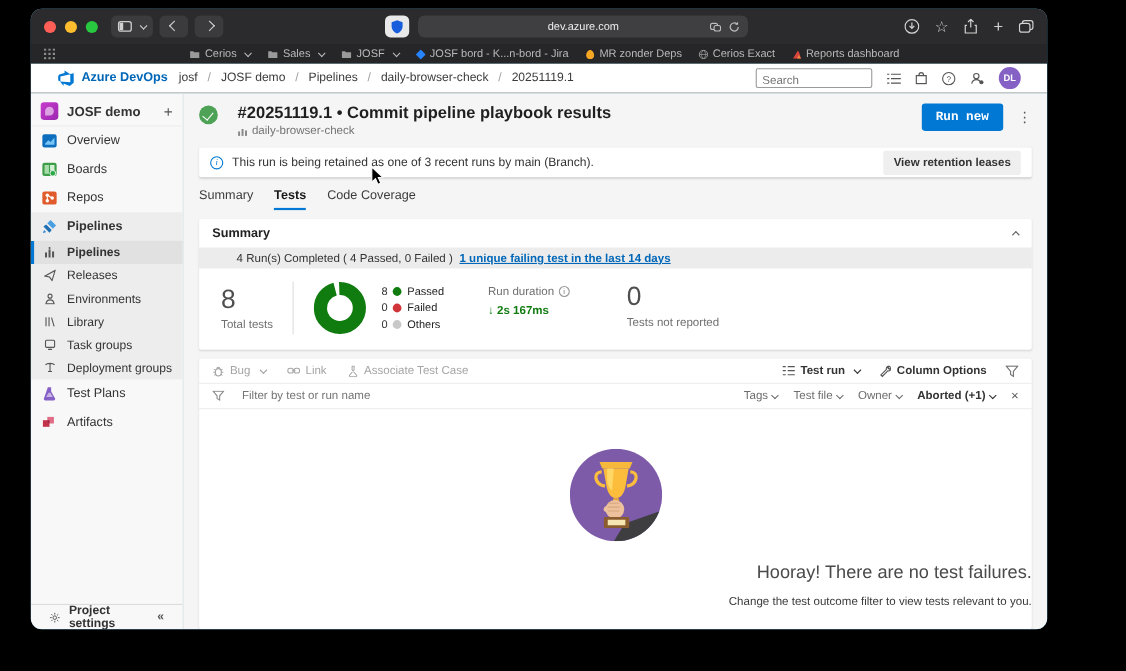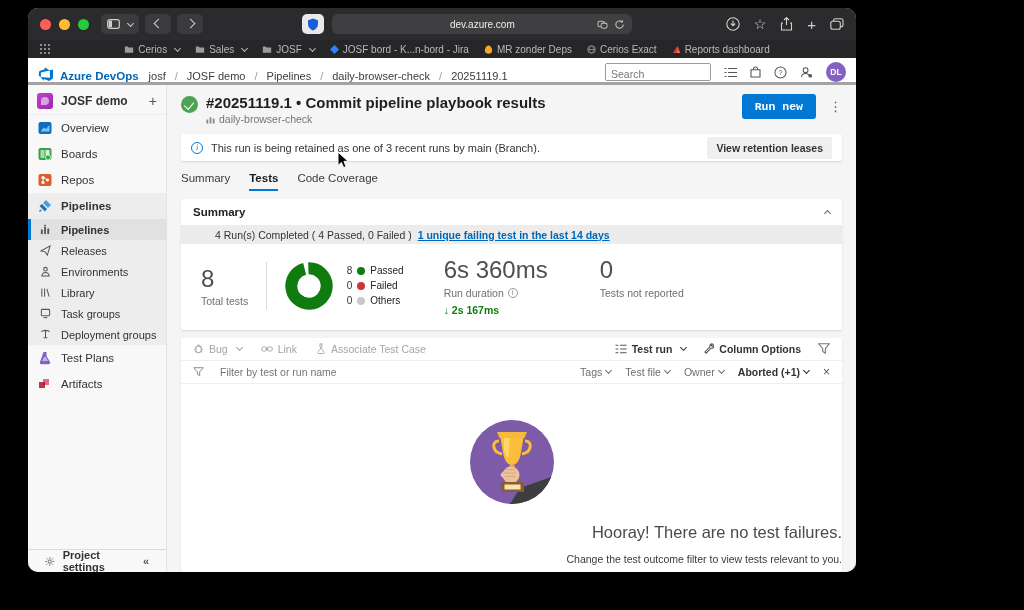--- a/index.html
+++ b/index.html
@@ -1,17 +1,17 @@
 <!DOCTYPE html>
 <html><head>
 <meta charset="utf-8">
 <style>
   * { margin:0; padding:0; box-sizing:border-box; }
   html,body { width:1024px; height:610px; background:#000; font-family:"Liberation Sans",sans-serif; overflow:hidden; }
-  .window { position:absolute; left:28px; top:8px; width:828px; height:564px; border-radius:10px; overflow:hidden; background:#7dd3fc; display:flex; flex-direction:column; box-shadow:0 10px 40px rgba(0,0,0,.6); }
+  .window { position:absolute; left:28px; top:8px; width:924px; height:564px; border-radius:10px; overflow:hidden; background:#7dd3fc; display:flex; flex-direction:column; box-shadow:0 10px 40px rgba(0,0,0,.6); }
 
   
   .chrome-toolbar { height:32px; background:#2b2b2d; display:flex; align-items:center; padding:0 12px; flex:none; }
   .lights { display:flex; gap:8px; margin-right:12px; }
   .light { width:11px; height:11px; border-radius:50%; }
   .l-red{background:#ff5f57}.l-yel{background:#febc2e}.l-grn{background:#28c840}
   .chrome-btn { height:20px; border-radius:5px; background:#3b3b3d; display:flex; align-items:center; justify-content:center; color:#cfcfcf; margin-right:6px; }
   .btn-panel { width:38px; gap:4px; }
   .btn-nav { width:26px; }
   .cv { display:inline-block; width:5px; height:5px; border-right:1.3px solid currentColor; border-bottom:1.3px solid currentColor; transform:rotate(45deg); margin-left:4px; position:relative; top:-1px; }
@@ -22,21 +22,21 @@
   .shield-btn { width:22px; height:20px; border-radius:5px; background:#e9e9ea; display:flex; align-items:center; justify-content:center; }
   .url-field { width:300px; height:20px; border-radius:6px; background:#3f3f41; color:#ececec; font-size:10px; display:flex; align-items:center; justify-content:center; position:relative; }
   .url-icons { position:absolute; right:7px; display:flex; gap:6px; color:#bdbdbd; font-size:10px; }
   .chrome-right { display:flex; align-items:center; gap:14px; color:#d2d2d2; }
   .glyph { font-size:12px; line-height:1; }
   .bookmarks { height:18px; background:#262628; display:flex; align-items:center; padding:0 12px; flex:none; }
   .bm-center { display:flex; align-items:center; gap:15px; margin:0 auto; font-size:10px; color:#b9b9b9; }
   .bm-item { display:flex; align-items:center; gap:4px; white-space:nowrap; }
 
   
-  .devops-topbar { height:27px; background:#fff; border-bottom:3px solid #a3a3a3; display:flex; align-items:flex-end; padding:0 10px; flex:none; }
+  .devops-topbar { height:27px; background:#fff; border-bottom:1px solid #a3a3a3; display:flex; align-items:center; padding:0 24px; flex:none; }
   .brand { color:#0067b8; font-weight:700; font-size:11.5px; margin:0 10px 0 6px; white-space:nowrap; }
   .crumbs { display:flex; align-items:center; gap:9px; font-size:11px; color:#3b3b3b; }
   .crumb-sep { color:#a0a0a0; }
   .topbar-right { margin-left:auto; display:flex; align-items:center; gap:13px; }
   .searchbox { width:106px; height:18px; border:1px solid #9a9a9a; border-radius:2px; display:flex; align-items:center; padding:0 5px; gap:4px;flex-direction:column; }
   .searchbox input { border:none; outline:none; width:100%; font-size:10.5px; color:#444; font-family:inherit; background:transparent; }
   .hicon { color:#555; display:flex; align-items:center; }
   .avatar { width:20px; height:20px; border-radius:50%; background:#8661c5; color:#fff; font-size:8.5px; font-weight:700; display:flex; align-items:center; justify-content:center; }
 
   
@@ -55,21 +55,21 @@
   .bold { font-weight:700; }
   .pipe-ic { width:14px; height:14px; flex:none; display:flex; align-items:center; justify-content:center; }
   .sb-footer { height:23px; border-top:1px solid #dcdcdc; display:flex; align-items:center; gap:8px; padding:0 17px; font-size:11px; color:#333; margin-top:auto;font-weight:bold; }
   .sb-collapse { margin-left:auto; color:#555; font-size:11px; }
 
   
   .main { flex:1; background:#f5f5f5; display:flex; flex-direction:column; min-width:0; overflow:hidden; }
   .title-row { padding:9px 14px 0; display:flex; align-items:flex-start; }
   .ok-circle { width:17px; height:17px; border-radius:50%; background:#4da255; position:relative; flex:none; margin-top:2px; }
   .ok-circle:after { content:""; position:absolute; left:5px; top:3.5px; width:5px; height:8px; border-right:1.7px solid #fff; border-bottom:1.7px solid #fff; transform:rotate(40deg); }
-  .title-texts { margin-left:8px; }
+  .title-texts { margin-left:18px; }
   .run-title { font-size:15px; font-weight:700; color:#1f1f1f; }
   .run-sub { display:flex; align-items:center; gap:4px; font-size:10.5px; color:#747474; margin-top:2px; }
   .title-actions { margin-left:auto; display:flex; align-items:center; gap:13px; }
   .btn-primary { background:#0078d4; color:#fff; font-size:11.5px; font-weight:600; border:none; padding:6px 13px; border-radius:3px; font-family:Liberation Mono, monospace; }
   .kebab { color:#555; font-size:13px; }
   .banner { margin:9px 14px 0; background:#fff; border-radius:2px; box-shadow:0 1px 2px rgba(0,0,0,.13); height:27px; display:flex; align-items:center; padding:0 10px; font-size:11px; color:#333; }
   .info-i { width:12px; height:12px; border-radius:50%; border:1px solid #0078d4; color:#0078d4; font-size:8px; font-style:italic; display:flex; align-items:center; justify-content:center; flex:none; font-family:"Liberation Serif",serif; }
   .banner-text { margin-left:8px; }
   .btn-light { margin-left:auto; background:#efefef; border:none; border-radius:2px; font-size:10.5px; font-weight:600; color:#333; padding:5px 9px; font-family:inherit; }
   .tabs { margin:11px 14px 0; display:flex; gap:19px; font-size:11.5px; color:#3b3b3b; }
@@ -493,21 +493,20 @@
                 <span class="dot d-fail"></span>
                 <span>Failed</span>
               </div>
             <div class="lg-row">
                 <span class="lg-count">0</span>
                 <span class="dot d-oth"></span>
                 <span>Others</span>
               </div>
           </div>
           <div style="margin-left:40px; align-self:flex-start">
-            <div class="big">6s 360ms</div>
             <div class="stat-lbl">
                 <span>Run duration</span>
                 <span class="tiny-i">i</span>
               </div>
             <div class="delta">↓ 2s 167ms</div>
           </div>
           <div style="margin-left:52px; align-self:flex-start">
             <div class="big">0</div>
             <div class="stat-lbl">Tests not reported</div>
           </div>

